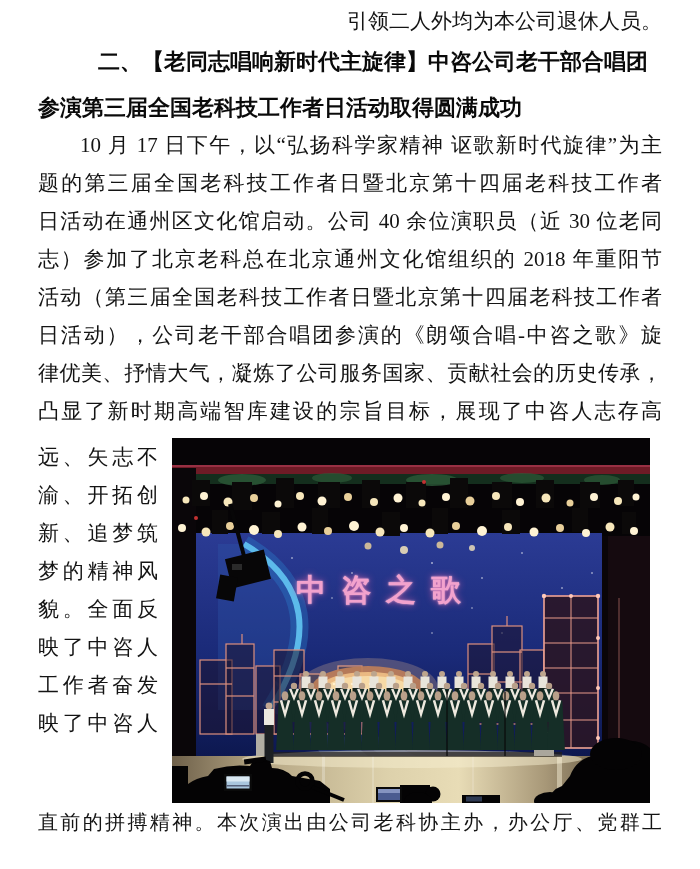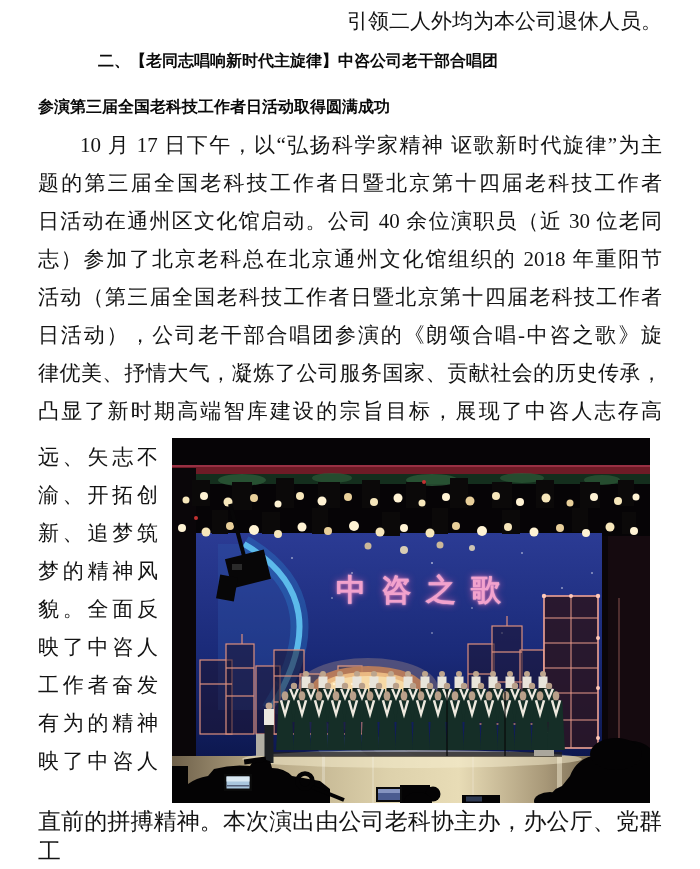--- a/index.html
+++ b/index.html
@@ -1,38 +1,38 @@
 <!DOCTYPE html>
 <html><head>
 <meta charset="utf-8">
 <style>
   html,body{margin:0;padding:0;background:#ffffff;}
   body{width:700px;height:869px;overflow:hidden;
        font-family:"Liberation Serif","DejaVu Serif",serif;color:#141414;}
   .doc{padding:6px 38px 0 38px;}
   .intro{font-size:21px;line-height:30px;text-align:right;}
-  .hline{font-family:Liberation Mono, monospace;font-weight:bold;
-         font-size:16px;line-height:32px;color:#0a0a0a;}
+  .hline{font-family:Liberation Serif, serif;font-weight:bold;
+         font-size:22px;line-height:32px;color:#0a0a0a;}
   .h1{margin-top:10px;padding-left:60px;}
   .h2{margin-top:14px;}
   .para{margin-top:2px;}
   .p-line{font-size:21px;line-height:38px;text-align:justify;text-align-last:justify;
           text-justify:inter-character;}
   .p-first{text-indent:42px;}
   .wrap-row{display:flex;margin-top:8px;}
   .wrap-col{width:134px;box-sizing:border-box;padding-right:14px;flex:0 0 134px;}
   .w-line{font-size:21px;line-height:38px;text-align:justify;text-align-last:justify;
           text-justify:inter-character;}
   .photo{position:relative;width:478px;height:365px;flex:0 0 478px;background:#060406;}
   .photo svg{position:absolute;left:0;top:0;}
-  .screen-title{position:absolute;left:124px;top:132px;width:220px;text-align:right;
+  .screen-title{position:absolute;left:124px;top:132px;width:220px;text-align:left;
       font-size:30px;font-weight:bold;letter-spacing:15px;color:#f2a2cd;
       font-family:"Liberation Serif","DejaVu Serif",serif;
       text-shadow:0 0 7px #c85da6,0 0 2px #ffd9ee;white-space:nowrap;}
-  .closing{margin-top:4px;font-size:23px;line-height:30px;text-align:justify;
+  .closing{margin-top:4px;font-size:20px;line-height:30px;text-align:justify;
            text-align-last:justify;text-justify:inter-character;}
 </style>
 </head>
 <body>
 
 <div class="doc">
 
   <div class="intro">引领二人外均为本公司退休人员。</div>
 
   <div class="hline h1">二、【老同志唱响新时代主旋律】中咨公司老干部合唱团</div>
@@ -51,21 +51,20 @@
 
   <div class="wrap-row">
     <div class="wrap-col">
       <div class="w-line">远、矢志不</div>
       <div class="w-line">渝、开拓创</div>
       <div class="w-line">新、追梦筑</div>
       <div class="w-line">梦的精神风</div>
       <div class="w-line">貌。全面反</div>
       <div class="w-line">映了中咨人</div>
       <div class="w-line">工作者奋发</div>
-      <div class="w-line">有为的精神</div>
       <div class="w-line">映了中咨人</div>
     </div>
 
     <div class="photo">
       <svg width="478" height="365" viewBox="0 0 478 365">
         <defs>
           <linearGradient id="sg" x1="0" y1="0" x2="0" y2="1">
             <stop offset="0%" stop-color="#2b3b94"></stop>
               <stop offset="55%" stop-color="#1a2a78"></stop>
               <stop offset="100%" stop-color="#0d1850"></stop>

